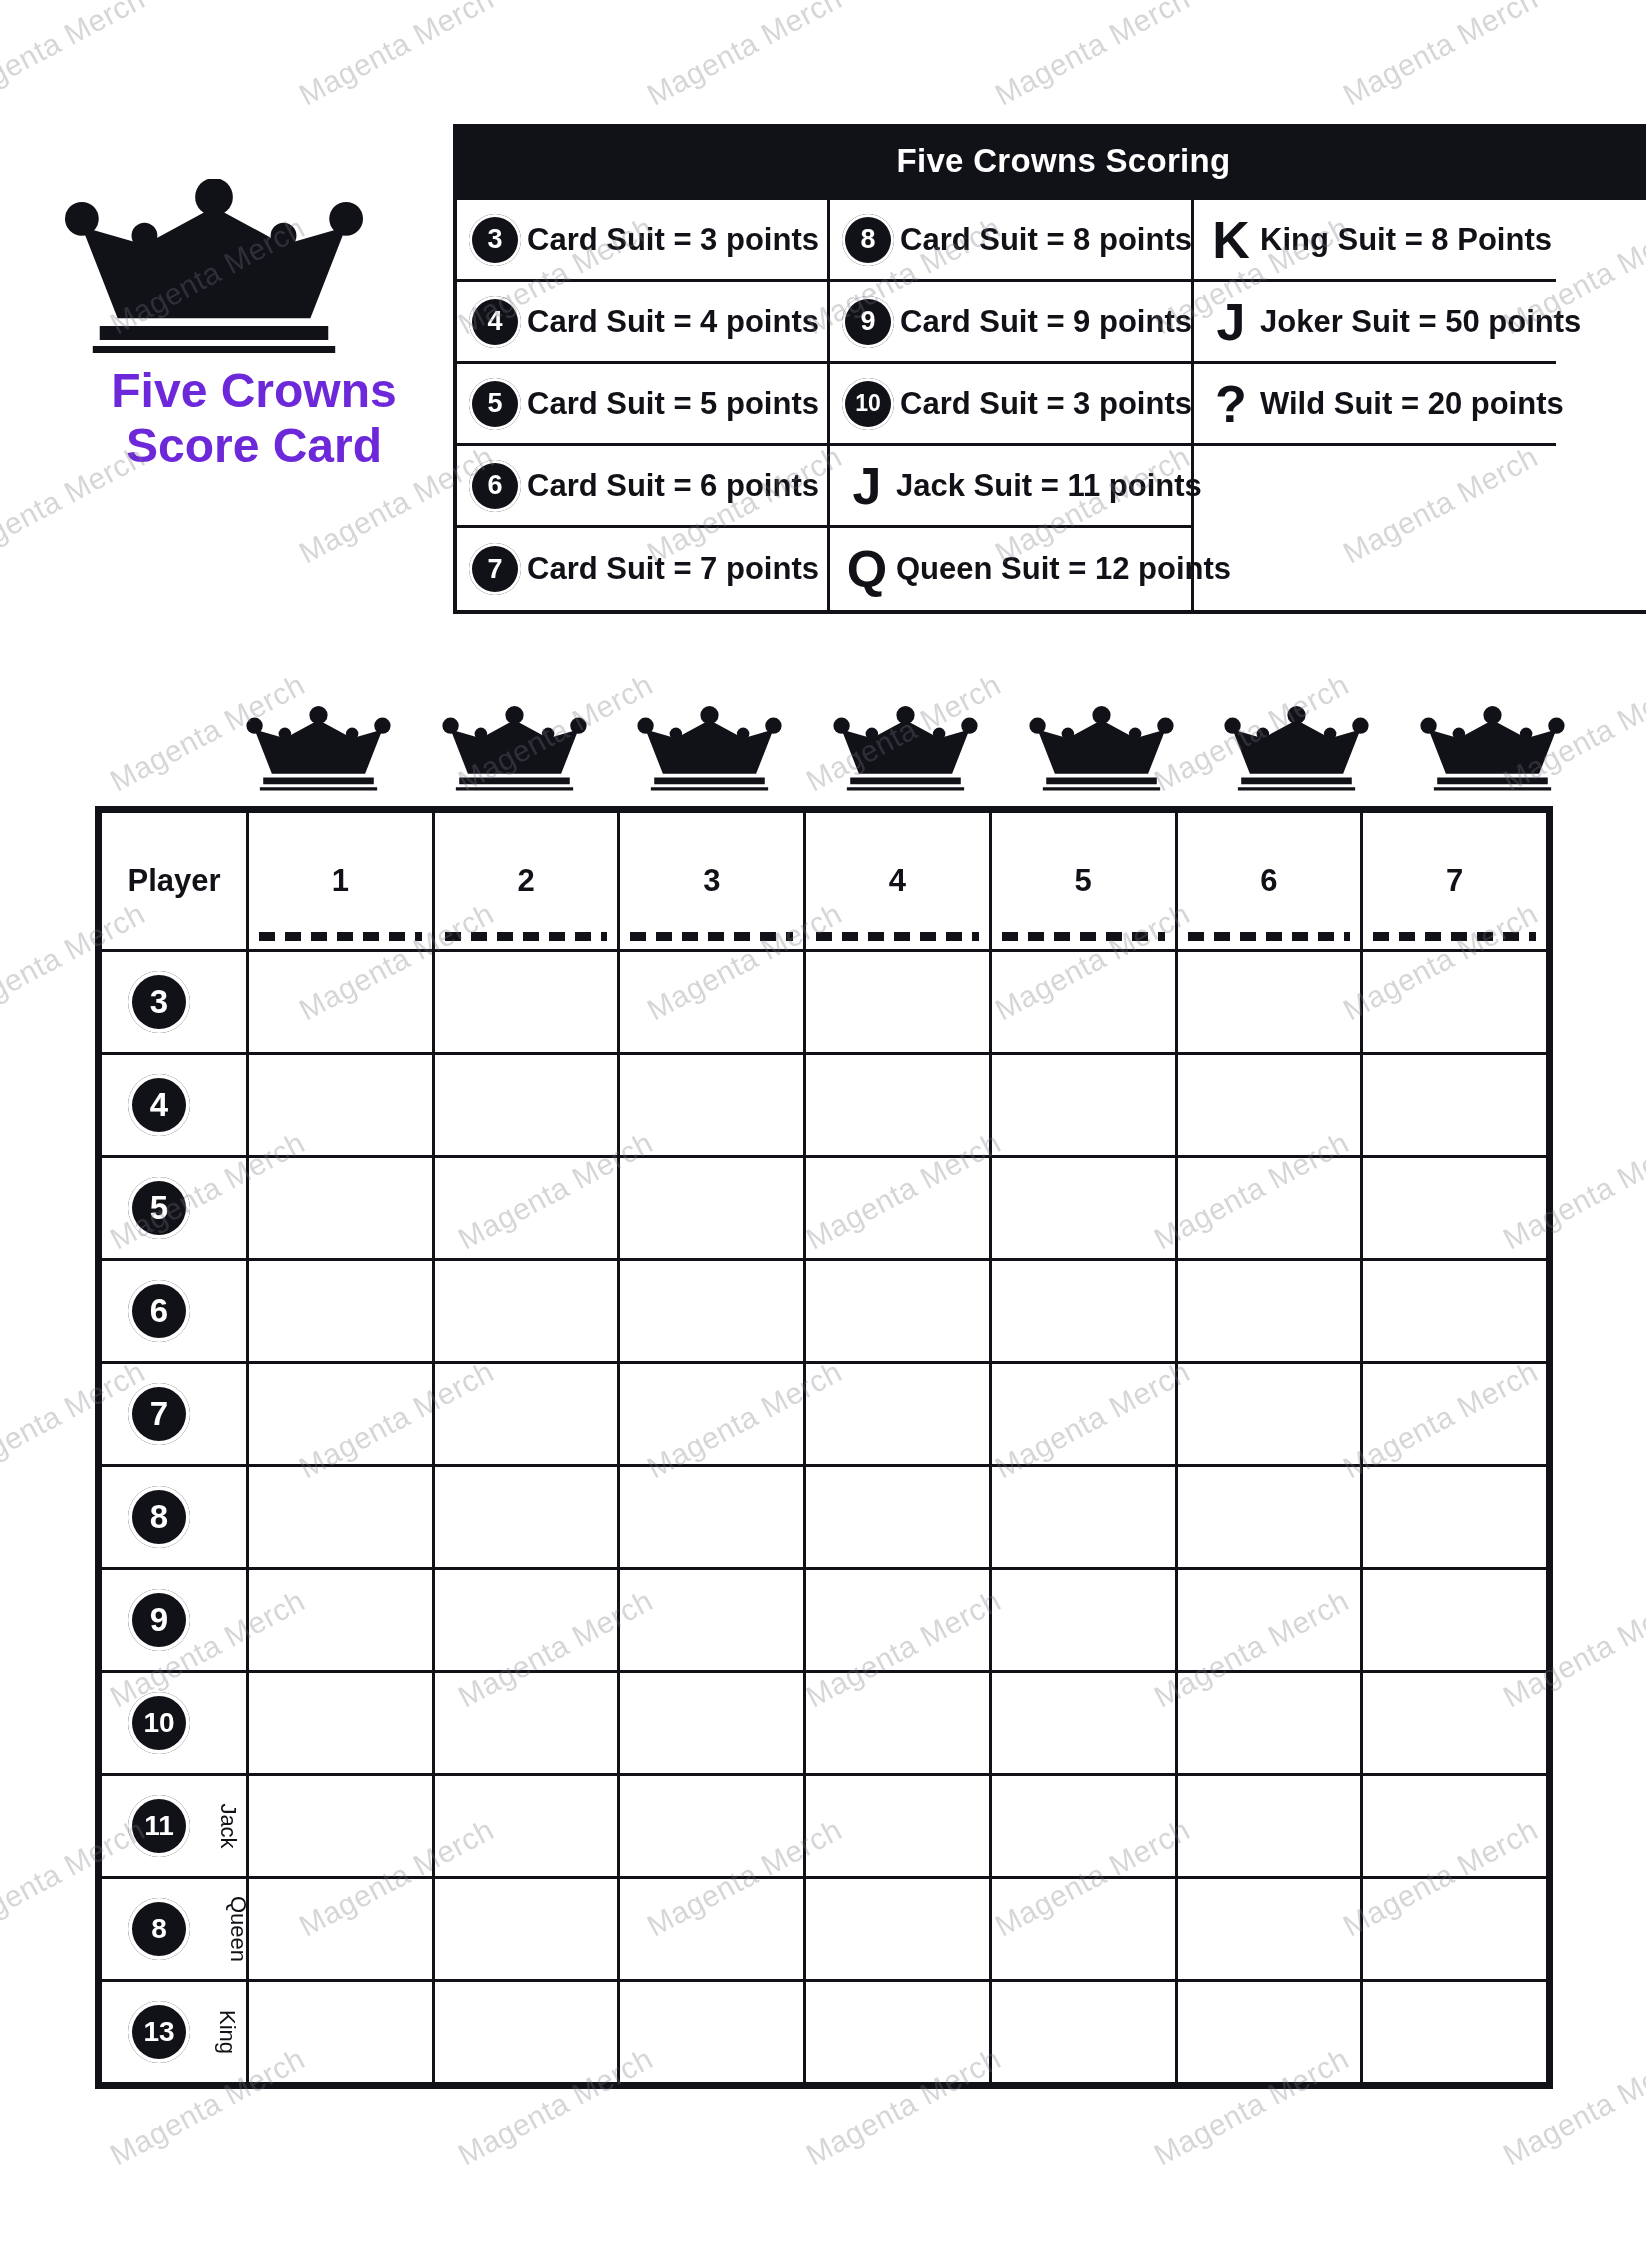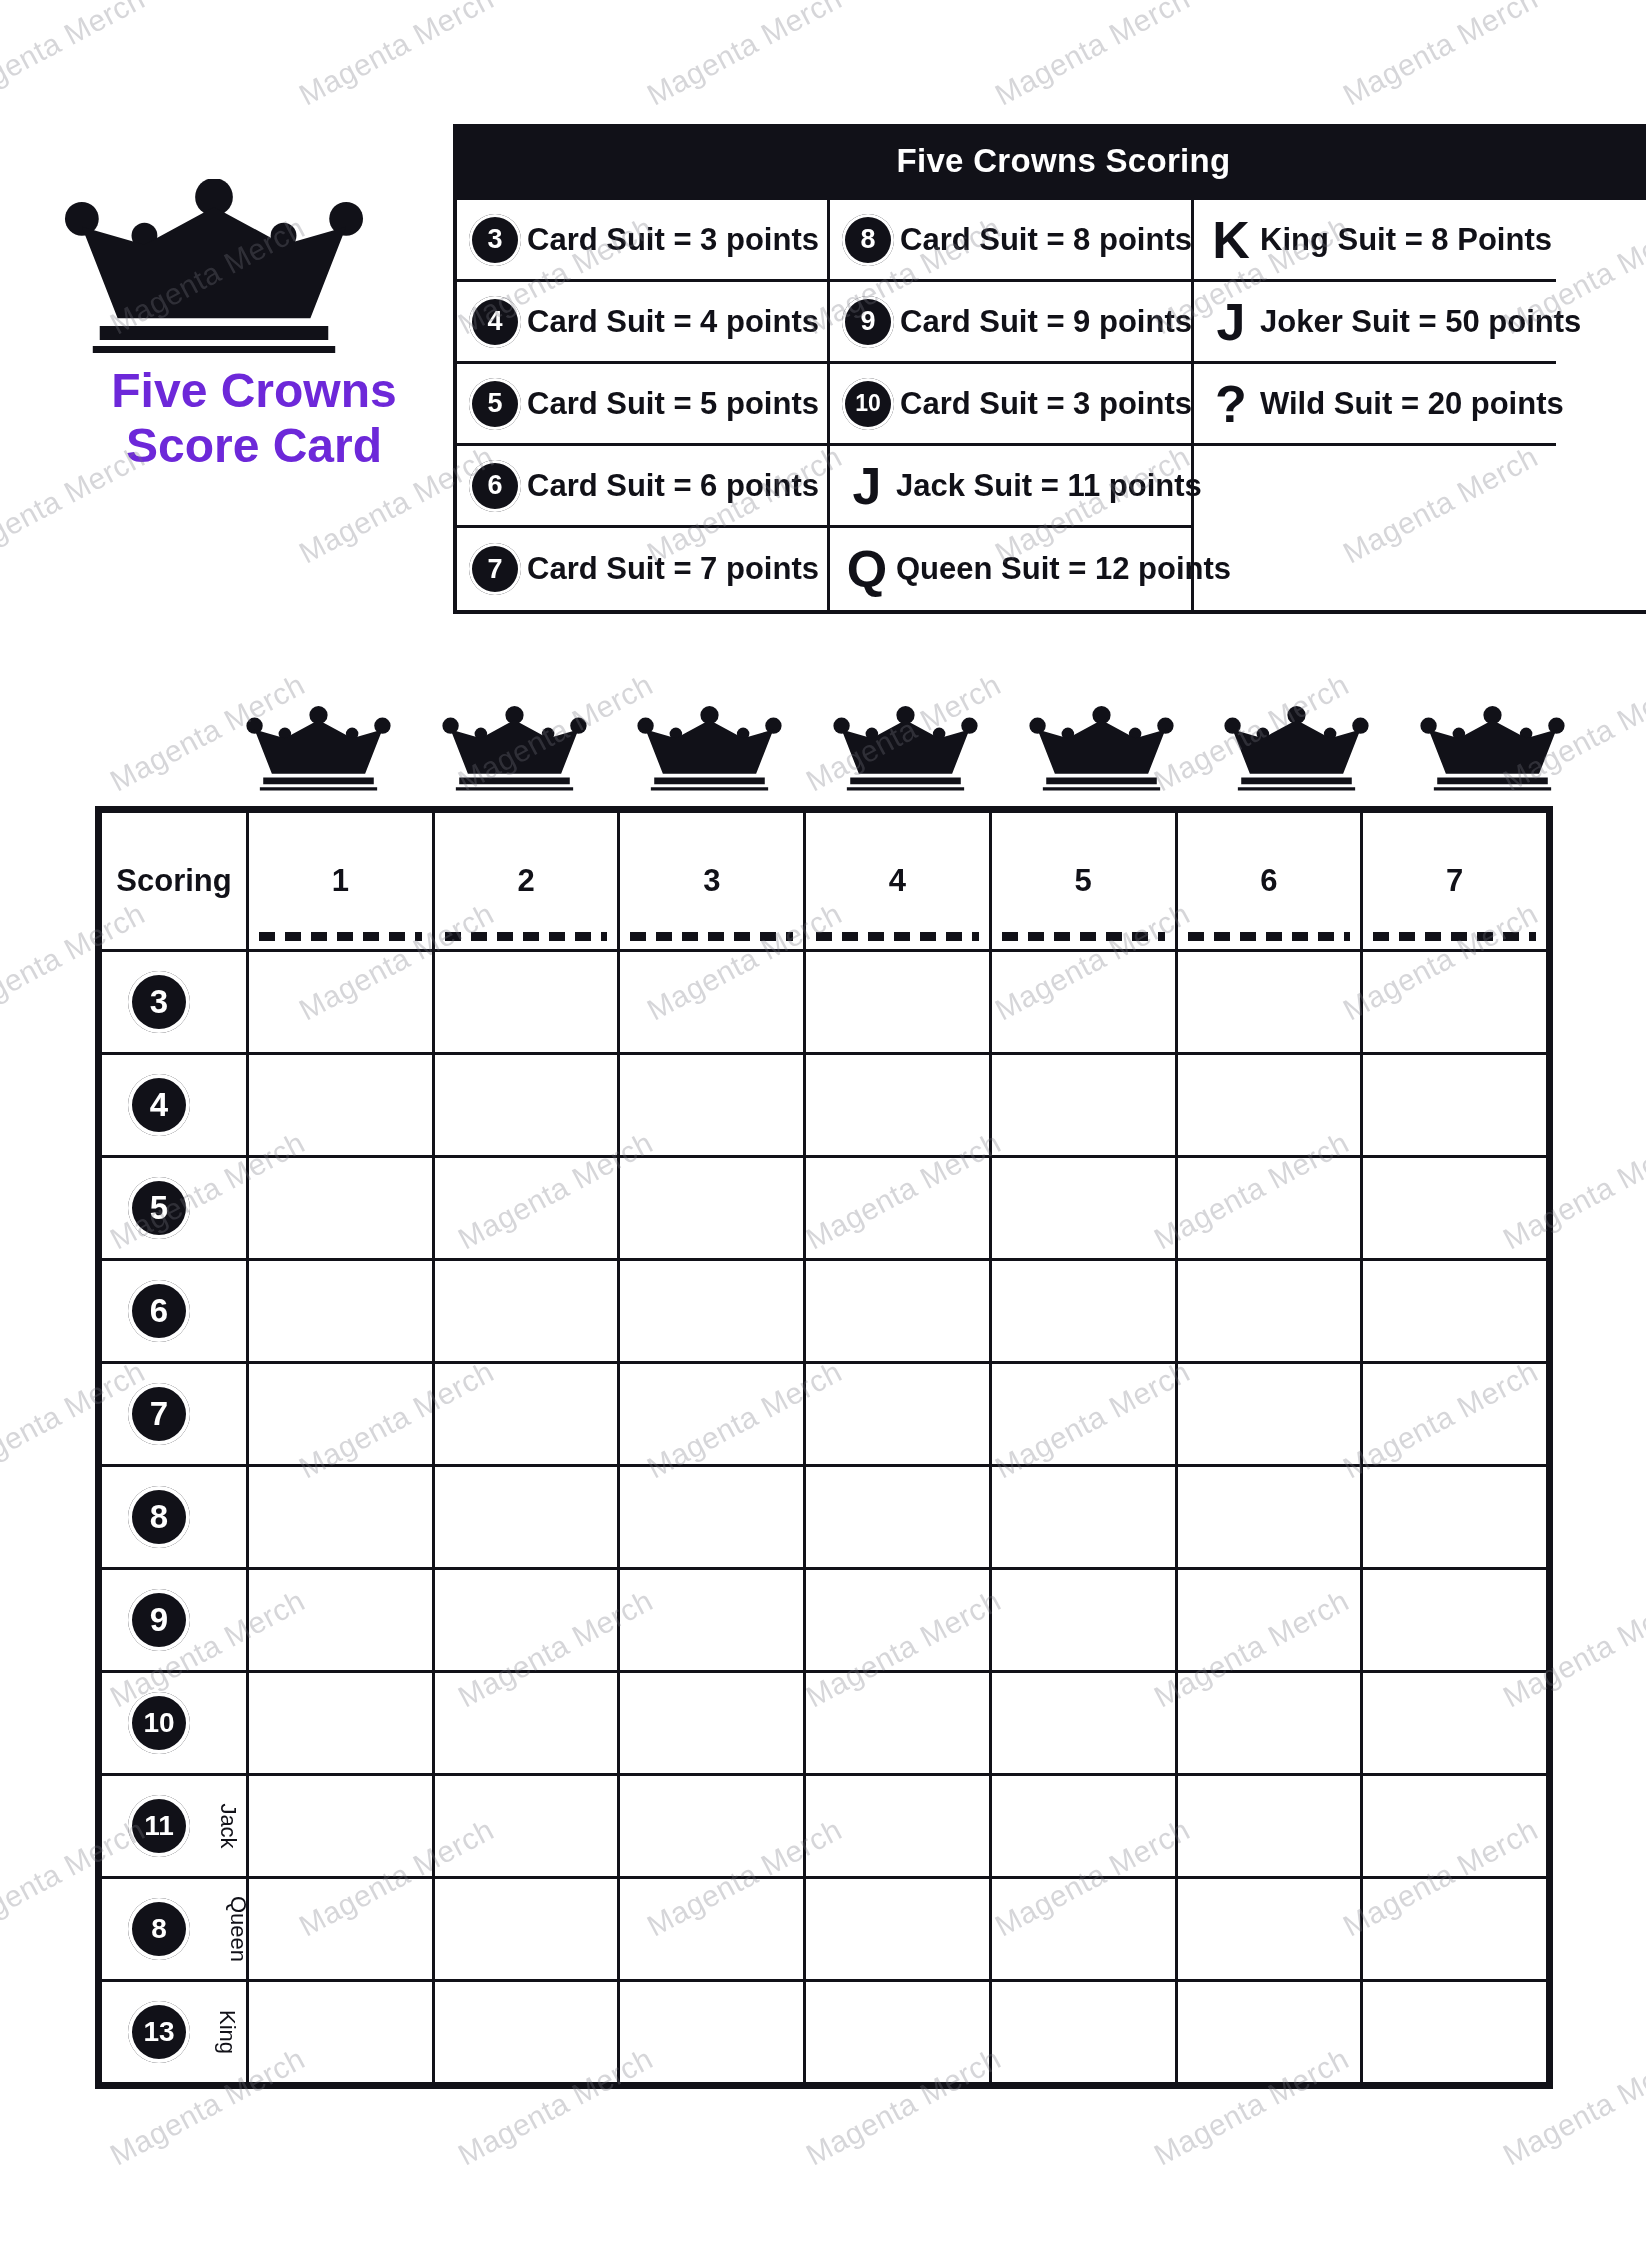--- a/index.html
+++ b/index.html
@@ -417,21 +417,21 @@
       <col>
         <col>
         <col>
         <col>
         <col>
         <col>
         <col>
     </colgroup>
     <thead>
       <tr>
-        <th class="head-cell player-head">Scoring</th>
+        <th class="head-cell player-head">Player</th>
         <th class="head-cell"><span>1</span><span class="dashline"></span></th>
         <th class="head-cell"><span>2</span><span class="dashline"></span></th>
         <th class="head-cell"><span>3</span><span class="dashline"></span></th>
         <th class="head-cell"><span>4</span><span class="dashline"></span></th>
         <th class="head-cell"><span>5</span><span class="dashline"></span></th>
         <th class="head-cell"><span>6</span><span class="dashline"></span></th>
         <th class="head-cell"><span>7</span><span class="dashline"></span></th>
       </tr>
     </thead>
     <tbody>

